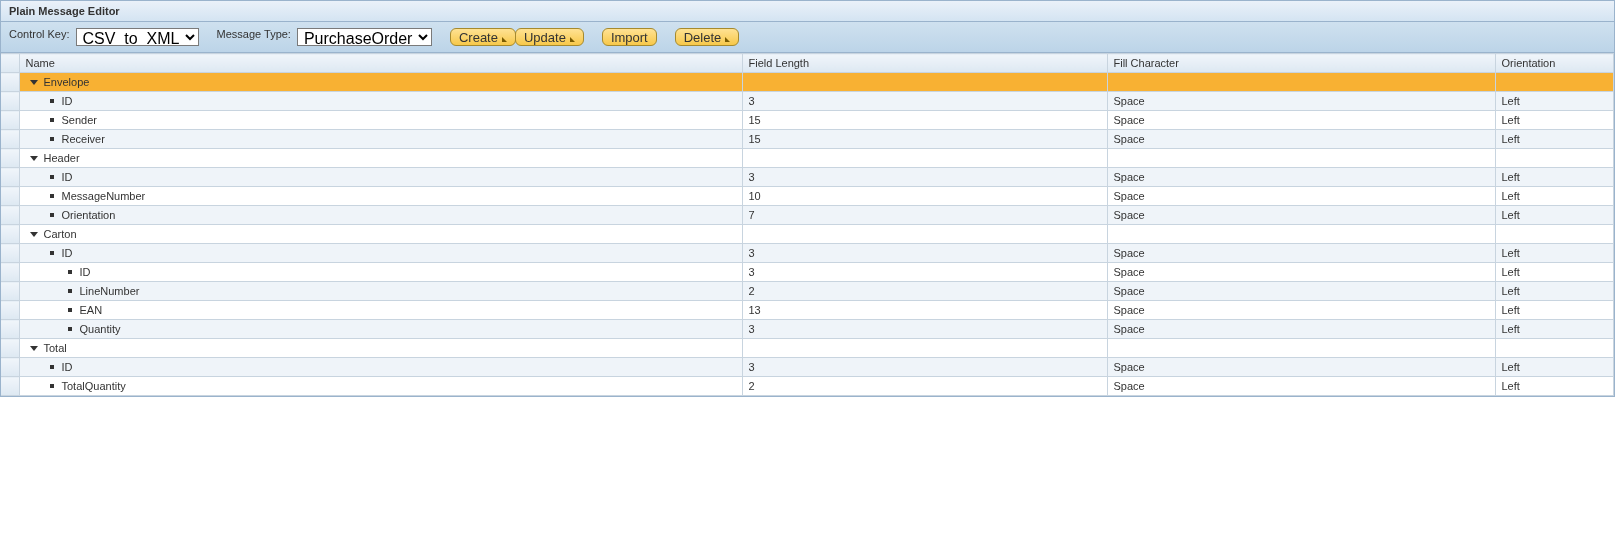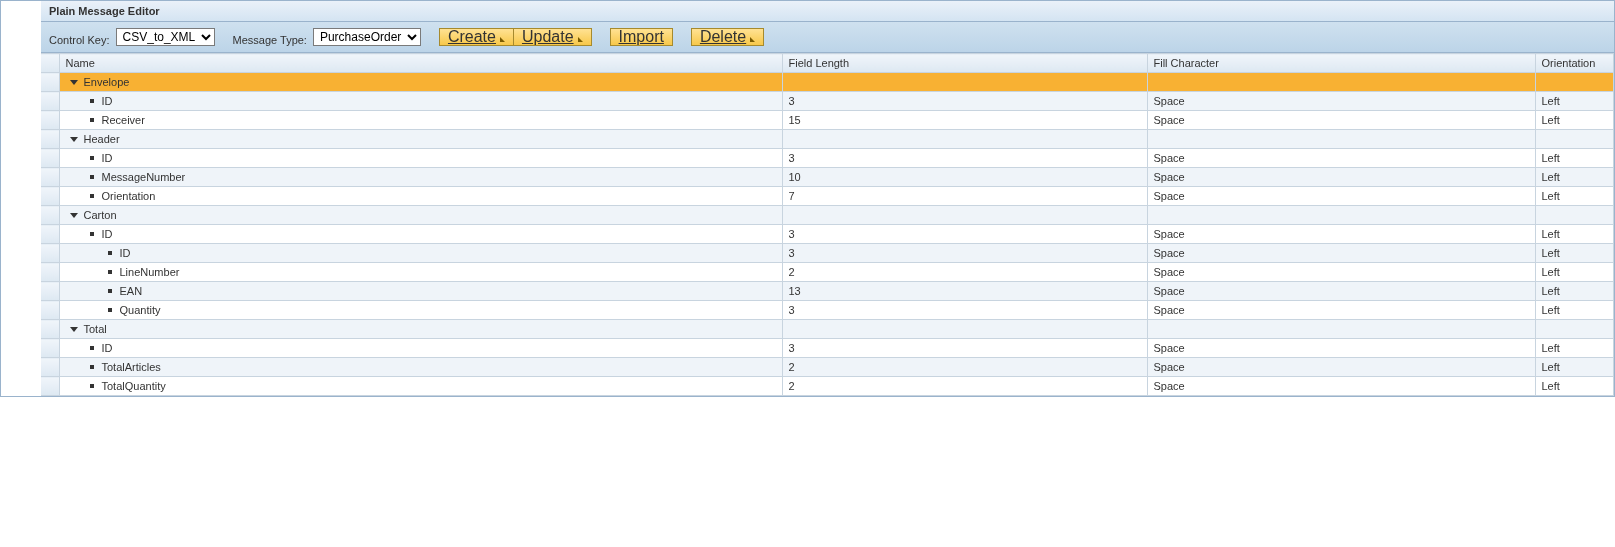--- a/index.html
+++ b/index.html
@@ -5,61 +5,59 @@
   html, body {
     margin: 0;
     padding: 0;
     font-family: Arial, Helvetica, sans-serif;
     font-size: 11px;
     background: #ffffff;
     color: #333333;
   }
   .panel {
     border: 1px solid #9ab3cc;
-    padding-left: 40px;
   }
   .panel-title {
     background: linear-gradient(to bottom, #eaf1f9 0%, #d4e4f2 100%);
     border-bottom: 1px solid #9ab3cc;
     padding: 4px 8px;
     font-weight: bold;
     color: #333;
   }
   .toolbar {
     background: linear-gradient(to bottom, #cfe1ef 0%, #bcd4e8 100%);
     border-bottom: 1px solid #9ab3cc;
     padding: 6px 8px;
     display: flex;
-    align-items: flex-end;
+    align-items: flex-start;
     gap: 6px;
   }
   .toolbar label {
     color: #333;
   }
   .toolbar select {
-    font-size: 12px;
+    font-size: 16px;
     border: 1px solid #7a7a7a;
     background: #ffffff;
     padding: 0 2px;
     height: 18px;
   }
   .btn {
     display: inline-flex;
     align-items: center;
     height: 16px;
     padding: 0 8px;
-    font-size: 16px;
+    font-size: 13px;
     color: #333;
     background: linear-gradient(to bottom, #ffe293 0%, #f7c84a 100%);
     border: 1px solid #a68a2e;
-    border-radius: 0;
+    border-radius: 6px;
     cursor: pointer;
     user-select: none;
     position: relative;
-    text-decoration: underline;
   }
   .btn .tri {
     width: 0;
     height: 0;
     border-style: solid;
     border-width: 5px 0 0 5px;
     border-color: transparent transparent transparent #7a5b00;
     margin-left: 4px;
     margin-top: 3px;
     position: relative;
@@ -226,20 +224,32 @@
           </td>
           <td class="data">3</td>
           <td class="data">Space</td>
           <td class="data">Left</td>
         </tr>
         <tr>
           <td class="rowhead"></td>
           <td class="data">
             <div class="namecell indent-1">
               <span class="bullet"></span>
+              <span>Sender</span>
+            </div>
+          </td>
+          <td class="data">15</td>
+          <td class="data">Space</td>
+          <td class="data">Left</td>
+        </tr>
+        <tr>
+          <td class="rowhead"></td>
+          <td class="data">
+            <div class="namecell indent-1">
+              <span class="bullet"></span>
               <span>Receiver</span>
             </div>
           </td>
           <td class="data">15</td>
           <td class="data">Space</td>
           <td class="data">Left</td>
         </tr>
         <tr>
           <td class="rowhead"></td>
           <td class="data">
@@ -382,32 +392,20 @@
           </td>
           <td class="data">3</td>
           <td class="data">Space</td>
           <td class="data">Left</td>
         </tr>
         <tr>
           <td class="rowhead"></td>
           <td class="data">
             <div class="namecell indent-1">
               <span class="bullet"></span>
-              <span>TotalArticles</span>
-            </div>
-          </td>
-          <td class="data">2</td>
-          <td class="data">Space</td>
-          <td class="data">Left</td>
-        </tr>
-        <tr>
-          <td class="rowhead"></td>
-          <td class="data">
-            <div class="namecell indent-1">
-              <span class="bullet"></span>
               <span>TotalQuantity</span>
             </div>
           </td>
           <td class="data">2</td>
           <td class="data">Space</td>
           <td class="data">Left</td>
         </tr>
       </tbody>
   </table>
 

